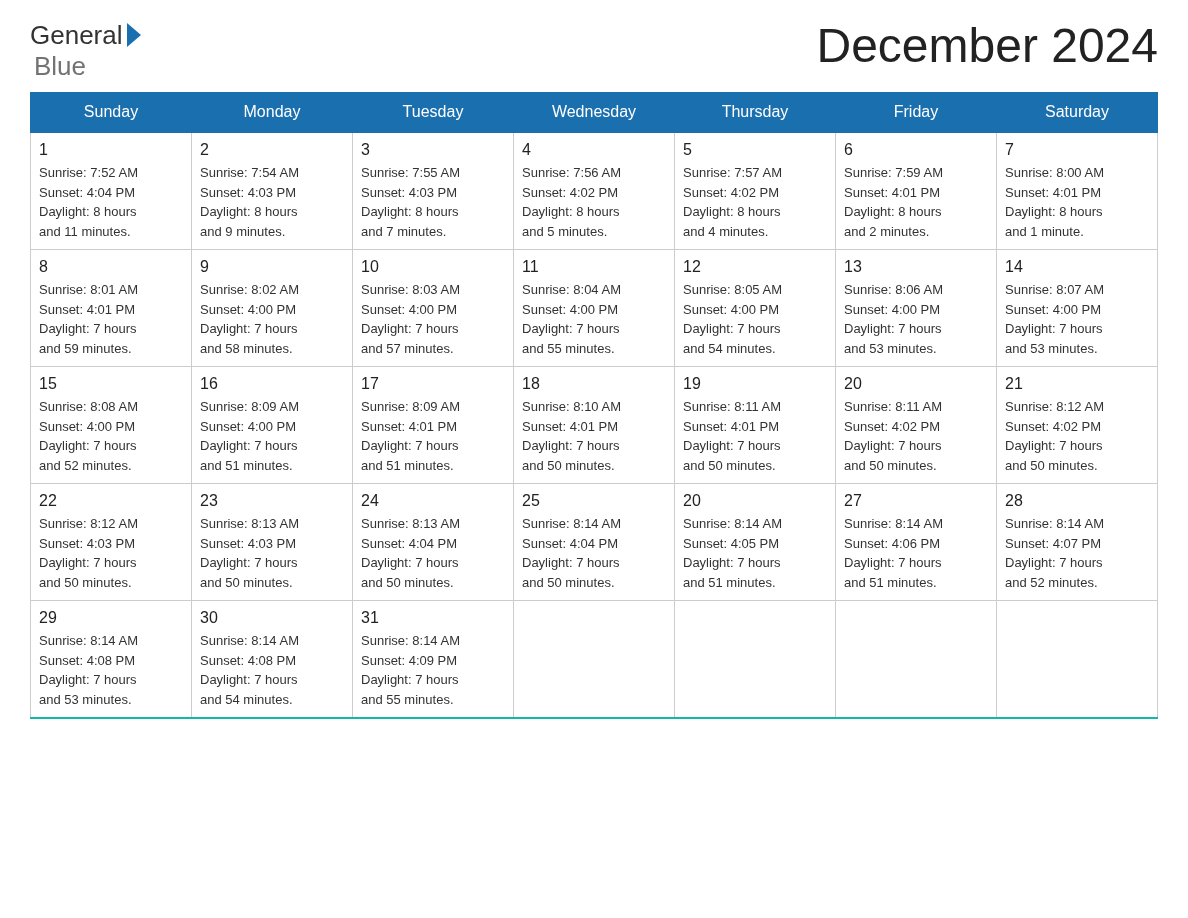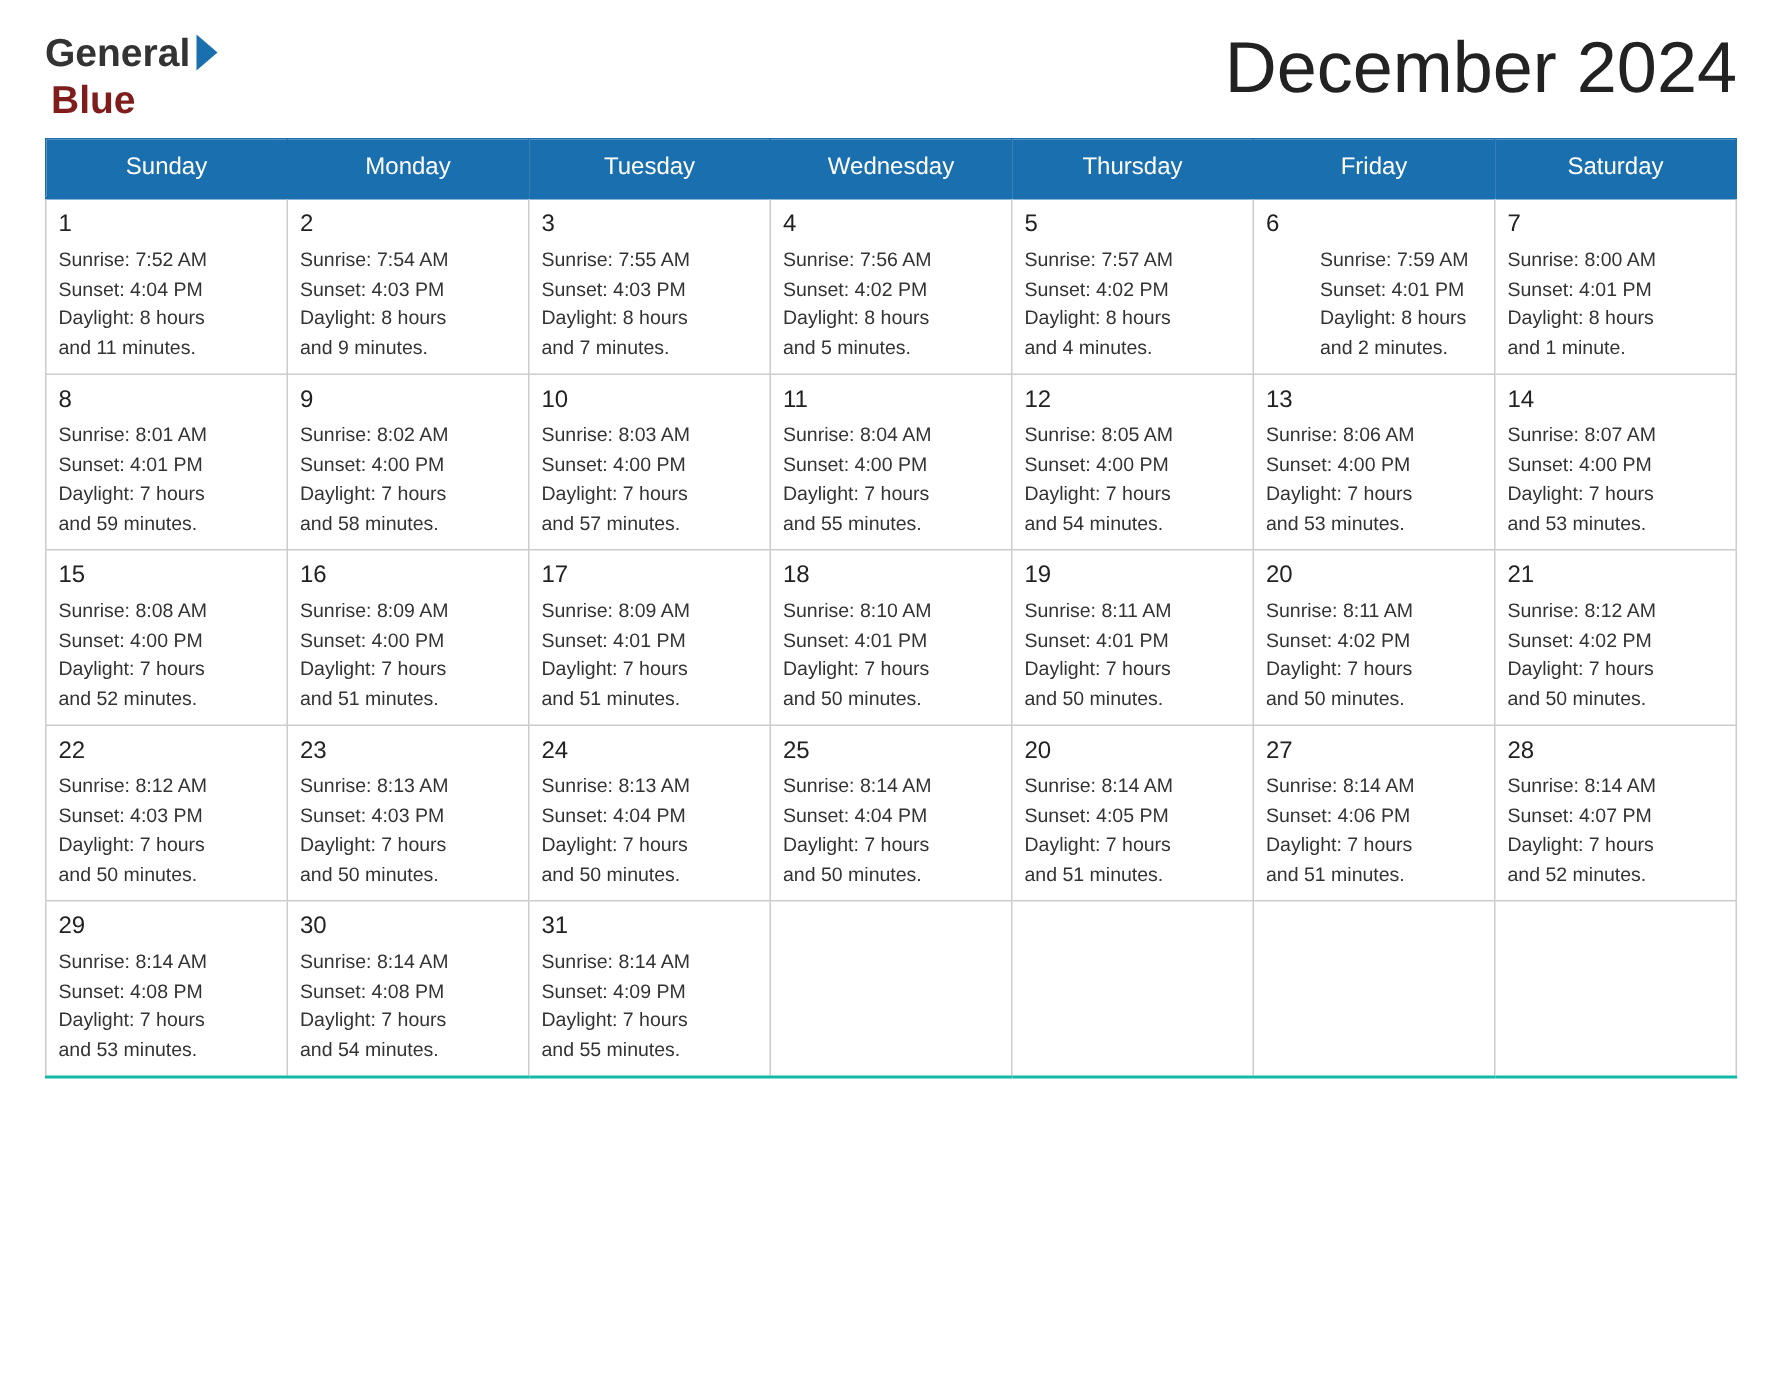--- a/index.html
+++ b/index.html
@@ -20,36 +20,36 @@
       display: flex;
       flex-direction: column;
       align-items: flex-start;
     }
     .logo-top {
       display: flex;
       align-items: center;
     }
     .logo-text-general {
       font-size: 26px;
-      font-weight: bold;
+      font-weight: normal;
       color: #333;
     }
     .logo-arrow {
       width: 0;
       height: 0;
       border-left: 14px solid #1a6faf;
       border-top: 12px solid transparent;
       border-bottom: 12px solid transparent;
       margin-left: 4px;
       margin-top: -2px;
     }
     .logo-text-blue {
       font-size: 26px;
-      font-weight: bold;
-      color: #7f1d1d;
+      font-weight: normal;
+      color: #737373;
       margin-left: 4px;
     }
     .title-block {
       text-align: center;
     }
     .page-title {
       font-size: 48px;
       font-weight: normal;
       color: #222;
       line-height: 1.1;
@@ -167,21 +167,21 @@
         </td>
         <td>
           <span class="day-num">5</span>
           <div class="day-info" style="white-space: pre-line;">Sunrise: 7:57 AM
 Sunset: 4:02 PM
 Daylight: 8 hours
 and 4 minutes.</div>
         </td>
         <td>
           <span class="day-num">6</span>
-          <div class="day-info" style="white-space: pre-line; margin-left: 36px;">Sunrise: 7:59 AM
+          <div class="day-info" style="white-space: pre-line;">Sunrise: 7:59 AM
 Sunset: 4:01 PM
 Daylight: 8 hours
 and 2 minutes.</div>
         </td>
         <td>
           <span class="day-num">7</span>
           <div class="day-info" style="white-space: pre-line;">Sunrise: 8:00 AM
 Sunset: 4:01 PM
 Daylight: 8 hours
 and 1 minute.</div>

